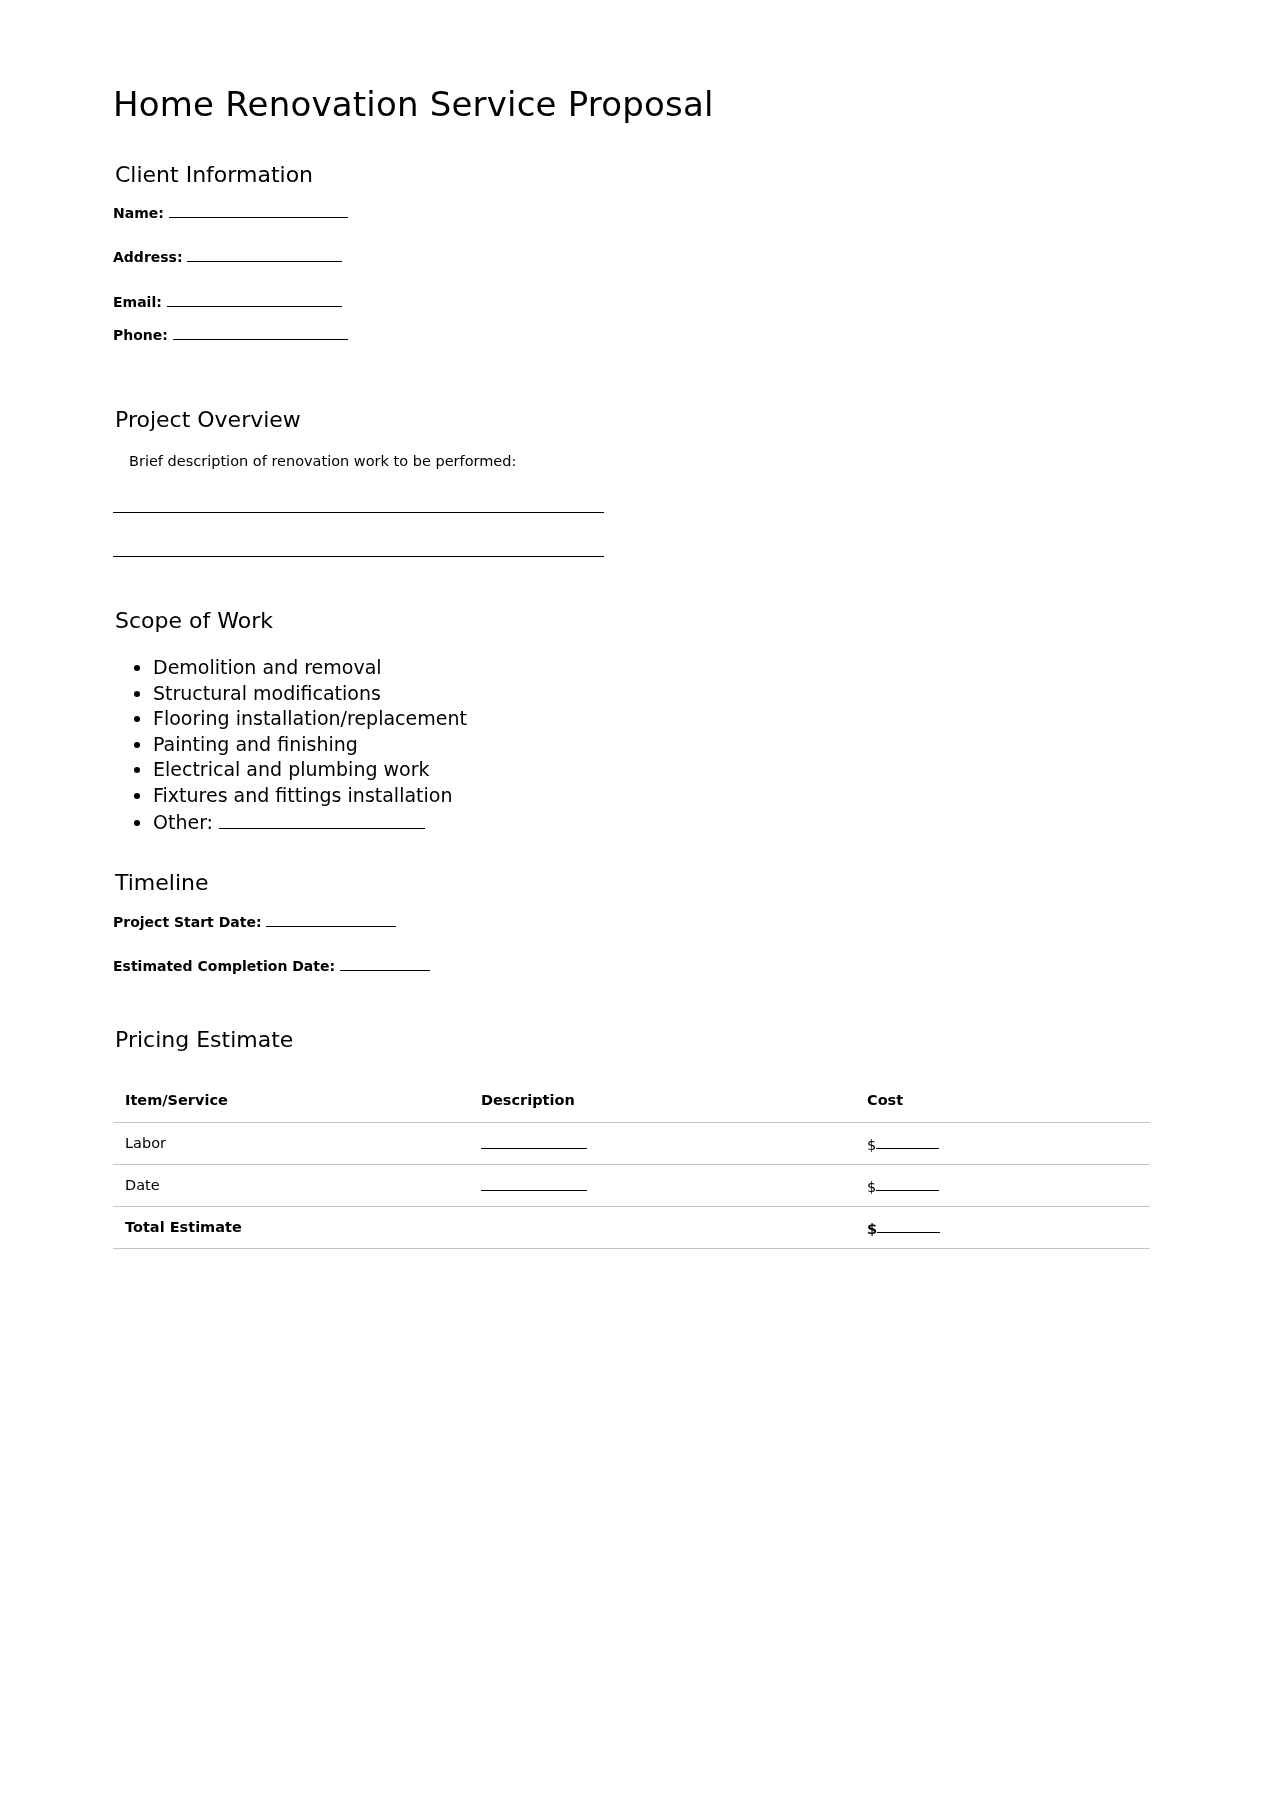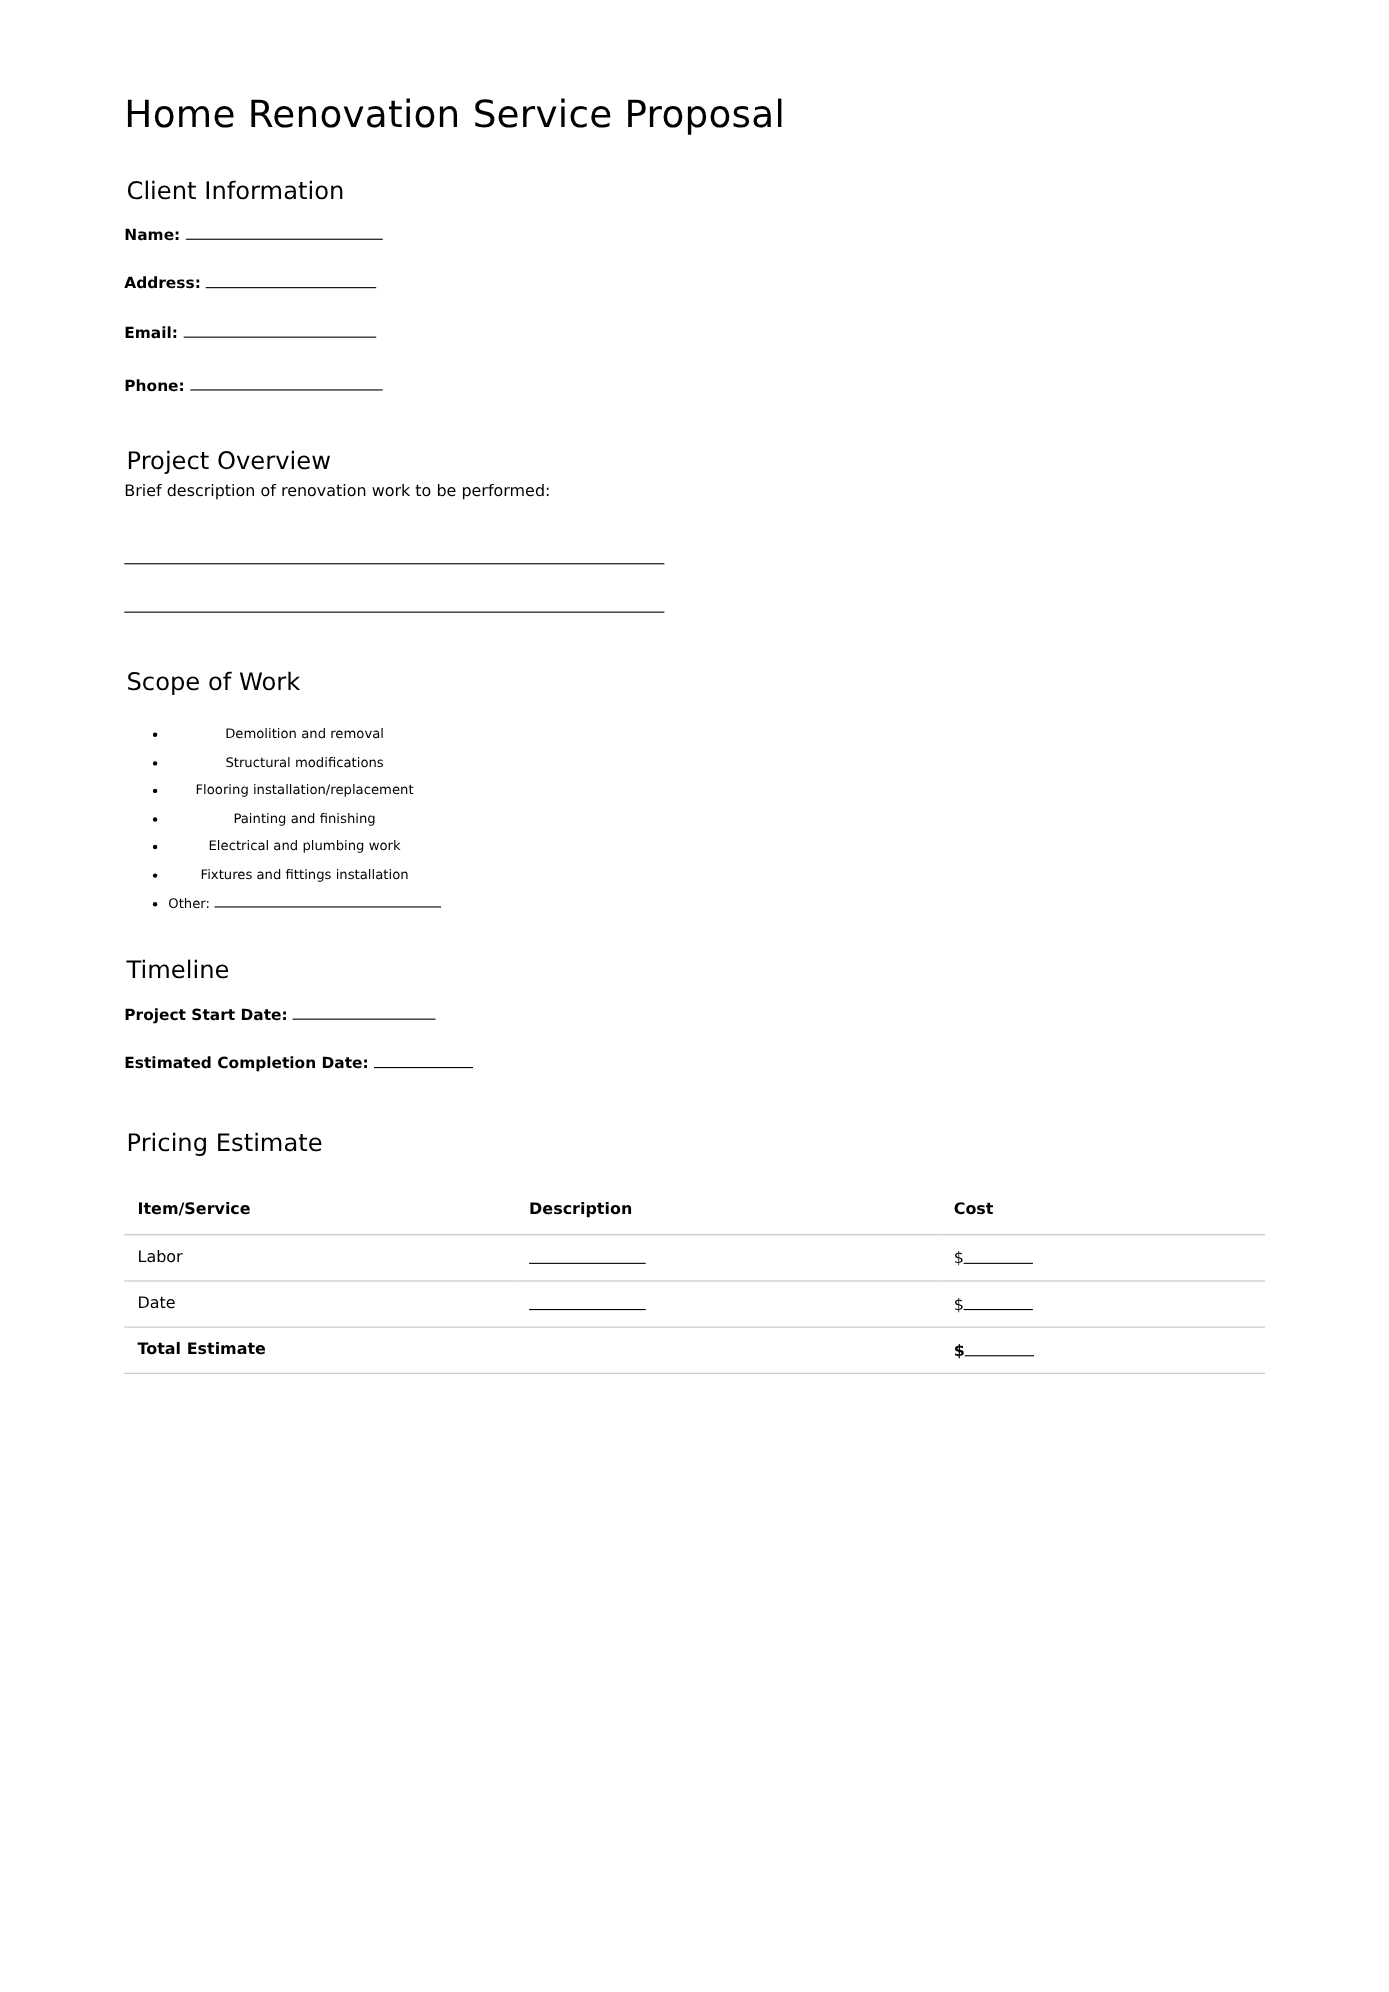--- a/index.html
+++ b/index.html
@@ -62,24 +62,23 @@
       width: 491px;
       height: 0;
       border-bottom: 1.3px solid #000;
     }
     ul.scope {
       position: absolute;
       left: 113px;
       top: 655px;
       margin: 0;
       padding: 0 0 0 40px;
-      font-size: 12px;
+      font-size: 19px;
       line-height: 25.6px;
       list-style: disc;
-      text-align: center;
     }
     ul.scope li { white-space: nowrap; padding-left: 0; }
     .blank {
       display: inline-block;
       border-bottom: 1.3px solid #000;
       height: 1em;
       vertical-align: baseline;
     }
     table.pricing {
       position: absolute;
@@ -130,27 +129,27 @@
     <span class="blank" style="width:179px;"></span>
   </p>
   <p class="field" style="top:247px;">
     <span>Address:</span>
     <span class="blank" style="width:155px;"></span>
   </p>
   <p class="field" style="top:292px;">
     <span>Email:</span>
     <span class="blank" style="width:175px;"></span>
   </p>
-  <p class="field" style="top:340px;">
+  <p class="field" style="top:325px;">
     <span>Phone:</span>
     <span class="blank" style="width:175px;"></span>
   </p>
 
   <h2 style="top:403px;">Project Overview</h2>
-  <p class="para" style="top:437px;">Brief description of renovation work to be performed:</p>
+  <p class="para" style="top:451px;margin-left:16px;">Brief description of renovation work to be performed:</p>
   <div class="blank-line" style="top:512px;"></div>
   <div class="blank-line" style="top:556px;"></div>
 
   <h2 style="top:604px;">Scope of Work</h2>
   <ul class="scope">
     <li>Demolition and removal</li>
     <li>Structural modifications</li>
     <li>Flooring installation/replacement</li>
     <li>Painting and finishing</li>
     <li>Electrical and plumbing work</li>

